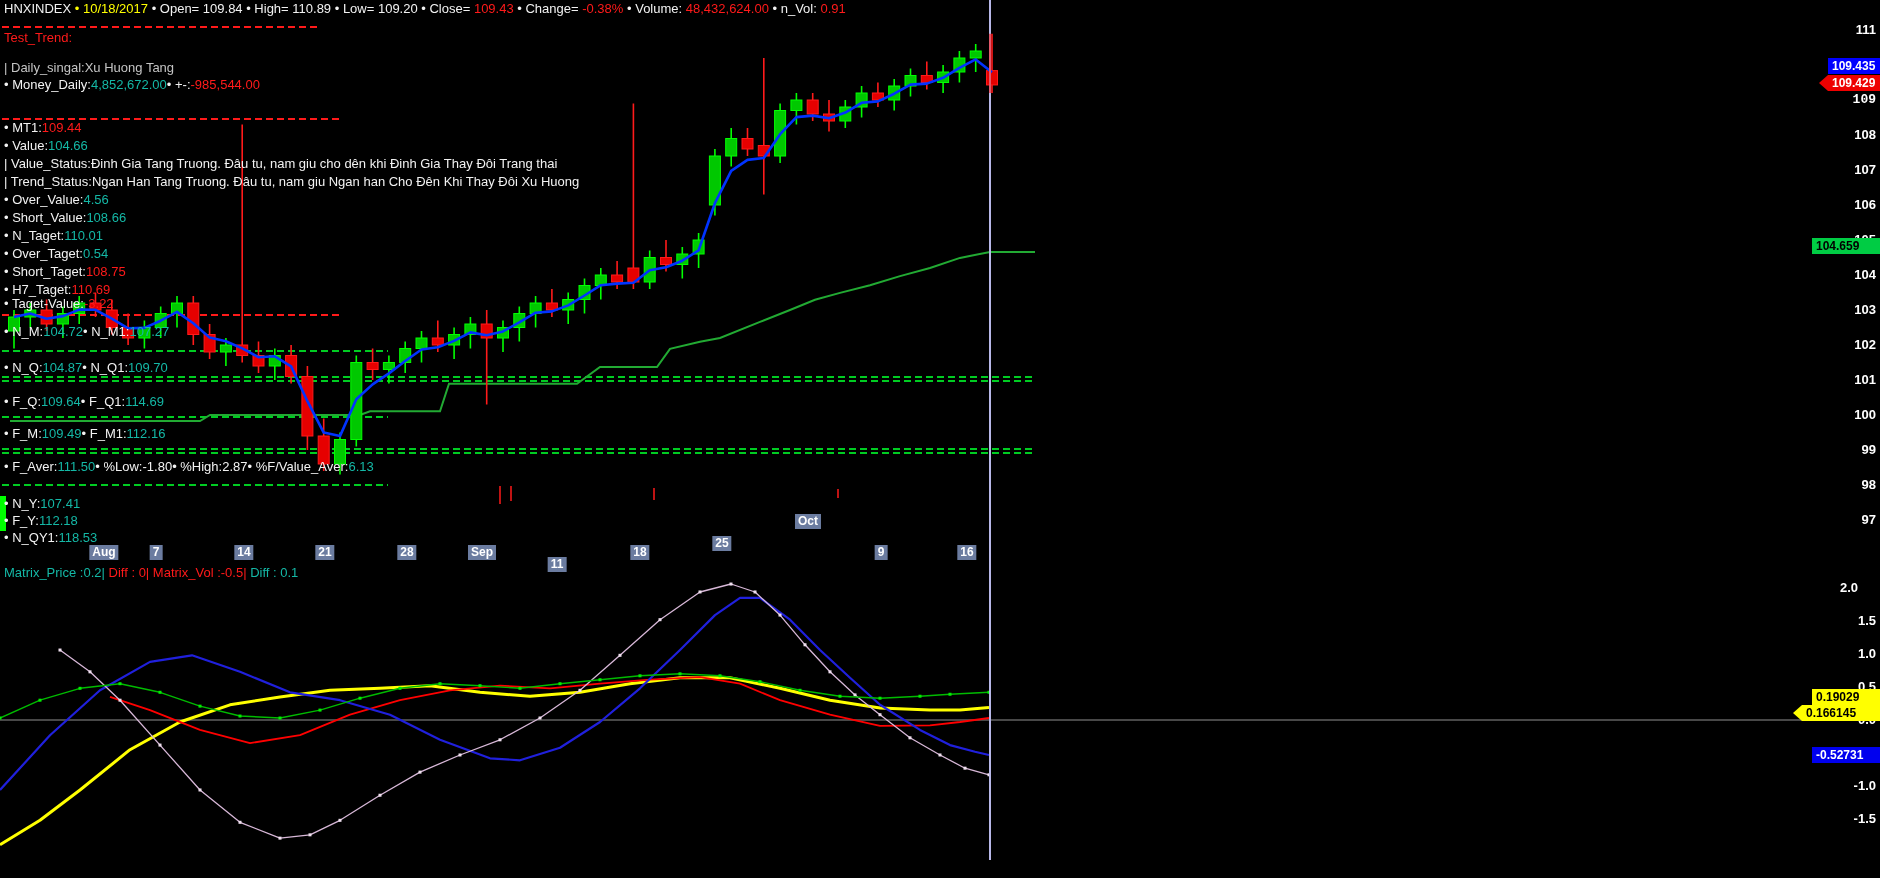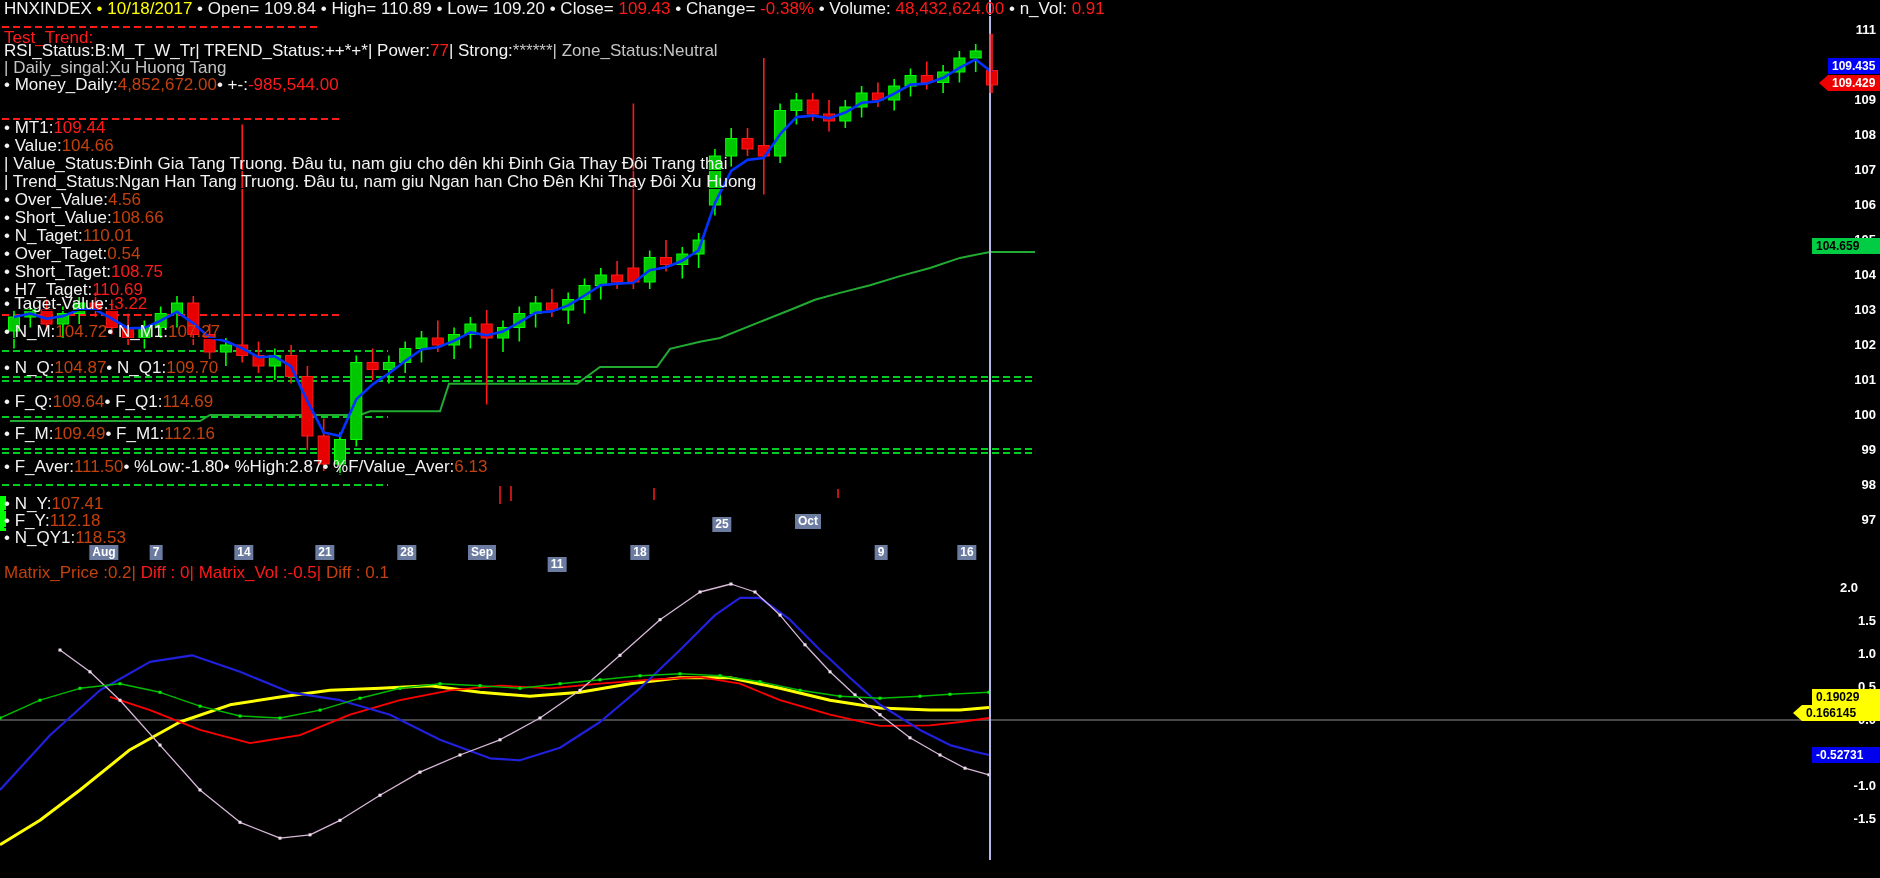--- a/index.html
+++ b/index.html
@@ -1,21 +1,21 @@
 <!DOCTYPE html>
 <html><head>
 <meta charset="utf-8">
 <style>
   html,body{margin:0;padding:0;background:#000;}
   #scene{position:relative;width:1880px;height:878px;background:#000;overflow:hidden;
          font-family:"Liberation Sans",sans-serif;}
   #chart-svg{position:absolute;left:0;top:0;}
   #overlay{position:absolute;left:0;top:0;width:1880px;height:878px;pointer-events:none;}
-  .oline{position:absolute;left:4px;white-space:nowrap;font-size:17px;line-height:14px;text-decoration:underline;}
-  .c-w{color:#f2f2f2}.c-r{color:#ff1a1a}.c-g{color:#c2410c}.c-y{color:#ffff00}.c-gy{color:#c4c4c4}
+  .oline{position:absolute;left:4px;white-space:nowrap;font-size:13px;line-height:14px;}
+  .c-w{color:#f2f2f2}.c-r{color:#ff1a1a}.c-g{color:#14b8a6}.c-y{color:#ffff00}.c-gy{color:#c4c4c4}
   .tick{position:absolute;width:46px;text-align:right;font-size:13px;font-weight:bold;color:#fff;}
   .chip{position:absolute;transform:translateX(-50%);background:#6b7ca0;color:#fff;
         font-size:12px;font-weight:bold;padding:0 3px;height:15px;line-height:15px;}
   .badge{position:absolute;height:16px;line-height:16px;font-size:12px;font-weight:bold;
          padding-left:4px;white-space:nowrap;}
   .badge .arr{position:absolute;left:-9px;top:0;width:0;height:0;
          border-top:8px solid transparent;border-bottom:8px solid transparent;}
   #status-bar{position:absolute;left:0;top:861px;width:1880px;height:17px;background:#1111cc;
          color:#fff;font-size:11px;line-height:17px;padding-left:4px;box-sizing:border-box;}
 </style>
@@ -223,21 +223,20 @@
       <rect x="878.5" y="696.72" width="3" height="3" fill="#00ee00"></rect>
       <rect x="918.5" y="694.74" width="3" height="3" fill="#00ee00"></rect>
       <rect x="948.5" y="692.76" width="3" height="3" fill="#00ee00"></rect>
       <rect x="987.5" y="690.78" width="3" height="3" fill="#00ee00"></rect>
       <line x1="990" y1="0" x2="990" y2="860" stroke="#b8b8e8" stroke-width="2"></line>
       <line x1="990" y1="33.849999999999966" x2="990" y2="92.99999999999989" stroke="#ff1a1a" stroke-width="1.2"></line>
     </svg>
   <div id="overlay">
       <div class="oline" style="top: 2px;"><span class="c-w">HNXINDEX </span><span class="c-y">• </span><span class="c-y">10/18/2017</span><span class="c-w"> • Open= 109.84 • High= 110.89 • Low= 109.20 • Close= </span><span class="c-r">109.43</span><span class="c-w"> • Change= </span><span class="c-r">-0.38%</span><span class="c-w"> • Volume: </span><span class="c-r">48,432,624.00</span><span class="c-w"> • n_Vol: </span><span class="c-r">0.91</span></div>
       <div class="oline" style="top: 31px;"><span class="c-r">Test_Trend:</span></div>
-      <div class="oline" style="top: 44px;"><span class="c-w">RSI_Status:B:M_T_W_Tr| TREND_Status:++*+*| Power:</span><span class="c-r">77</span><span class="c-w">| Strong:</span><span class="c-gy">******</span><span class="c-gy">| Zone_Status:Neutral</span></div>
       <div class="oline" style="top: 61px;"><span class="c-gy">| Daily_singal:Xu Huong Tang</span></div>
       <div class="oline" style="top: 78px;"><span class="c-w">• Money_Daily:</span><span class="c-g">4,852,672.00</span><span class="c-w">• +-:</span><span class="c-r">-985,544.00</span></div>
       <div class="oline" style="top: 121px;"><span class="c-w">• MT1:</span><span class="c-r">109.44</span></div>
       <div class="oline" style="top: 139px;"><span class="c-w">• Value:</span><span class="c-g">104.66</span></div>
       <div class="oline" style="top: 157px;"><span class="c-w">| Value_Status:Đinh Gia Tang Truong. Đâu tu, nam giu cho dên khi Đinh Gia Thay Đôi Trang thai</span></div>
       <div class="oline" style="top: 175px;"><span class="c-w">| Trend_Status:Ngan Han Tang Truong. Đâu tu, nam giu Ngan han Cho Đên Khi Thay Đôi Xu Huong</span></div>
       <div class="oline" style="top: 193px;"><span class="c-w">• Over_Value:</span><span class="c-g">4.56</span></div>
       <div class="oline" style="top: 211px; text-align: center;"><span class="c-w">• Short_Value:</span><span class="c-g">108.66</span></div>
       <div class="oline" style="top: 229px;"><span class="c-w">• N_Taget:</span><span class="c-g">110.01</span></div>
       <div class="oline" style="top: 247px;"><span class="c-w">• Over_Taget:</span><span class="c-g">0.54</span></div>
@@ -250,21 +249,21 @@
       <div class="oline" style="top: 427px;"><span class="c-w">• F_M:</span><span class="c-g">109.49</span><span class="c-w">• F_M1:</span><span class="c-g">112.16</span></div>
       <div class="oline" style="top: 460px;"><span class="c-w">• F_Aver:</span><span class="c-g">111.50</span><span class="c-w">• %Low:</span><span class="c-w">-1.80</span><span class="c-w">• %High:</span><span class="c-w">2.87</span><span class="c-w">• %F/Value_Aver:</span><span class="c-g">6.13</span></div>
       <div class="oline" style="top: 497px;"><span class="c-w">• N_Y:</span><span class="c-g">107.41</span></div>
       <div class="oline" style="top: 514px;"><span class="c-w">• F_Y:</span><span class="c-g">112.18</span></div>
       <div class="oline" style="top: 531px;"><span class="c-w">• N_QY1:</span><span class="c-g">118.53</span></div>
       <div class="oline" style="top: 566px;"><span class="c-g">Matrix_Price :0.2|</span><span class="c-r">  Diff : 0| </span><span class="c-r">Matrix_Vol :-0.5|</span><span class="c-g">  Diff : 0.1</span></div>
     </div>
   <div id="axis-upper">
       <div class="tick" style="left: 1830px; top: 22px;">111</div>
       <div class="tick" style="left: 1830px; top: 57px;">110</div>
-      <div class="tick" style="left: 1830px; top: 92px;">109</div>
+      <div class="tick" style="left: 1830px; top: 92px; font-family: Liberation Mono, monospace;">109</div>
       <div class="tick" style="left: 1830px; top: 127px;">108</div>
       <div class="tick" style="left: 1830px; top: 162px;">107</div>
       <div class="tick" style="left: 1830px; top: 197px;">106</div>
       <div class="tick" style="left: 1830px; top: 232px;">105</div>
       <div class="tick" style="left: 1830px; top: 267px;">104</div>
       <div class="tick" style="left: 1830px; top: 302px;">103</div>
       <div class="tick" style="left: 1830px; top: 337px;">102</div>
       <div class="tick" style="left: 1830px; top: 372px;">101</div>
       <div class="tick" style="left: 1830px; top: 407px;">100</div>
       <div class="tick" style="left: 1830px; top: 442px;">99</div>
@@ -283,21 +282,21 @@
     </div>
   <div id="date-axis">
       <div class="chip" style="left: 104px; top: 545px;">Aug</div>
       <div class="chip" style="left: 156px; top: 545px;">7</div>
       <div class="chip" style="left: 244px; top: 545px;">14</div>
       <div class="chip" style="left: 325px; top: 545px;">21</div>
       <div class="chip" style="left: 407px; top: 545px;">28</div>
       <div class="chip" style="left: 482px; top: 545px;">Sep</div>
       <div class="chip" style="left: 557px; top: 557px;">11</div>
       <div class="chip" style="left: 640px; top: 545px;">18</div>
-      <div class="chip" style="left: 722px; top: 517px;">25</div>
+      <div class="chip" style="left: 722px; top: 536px;">25</div>
       <div class="chip" style="left: 808px; top: 514px;">Oct</div>
       <div class="chip" style="left: 881px; top: 545px;">9</div>
       <div class="chip" style="left: 967px; top: 545px;">16</div>
     </div>
   <div id="badges">
       <div class="badge" style="left: 1828px; top: 58px; width: 52px; background: rgb(0, 0, 255); color: rgb(255, 255, 255);">109.435</div>
       <div class="badge" style="left: 1828px; top: 75px; width: 52px; background: rgb(238, 0, 0); color: rgb(255, 255, 255);">109.429<span class="arr" style="border-right: 9px solid rgb(238, 0, 0);"></span></div>
       <div class="badge" style="left: 1812px; top: 238px; width: 68px; background: rgb(0, 204, 68); color: rgb(0, 0, 0);">104.659</div>
       <div class="badge" style="left: 1812px; top: 689px; width: 68px; background: rgb(255, 255, 0); color: rgb(0, 0, 0);">0.19029</div>
       <div class="badge" style="left: 1802px; top: 705px; width: 78px; background: rgb(255, 255, 0); color: rgb(0, 0, 0);">0.166145<span class="arr" style="border-right: 9px solid rgb(255, 255, 0);"></span></div>

